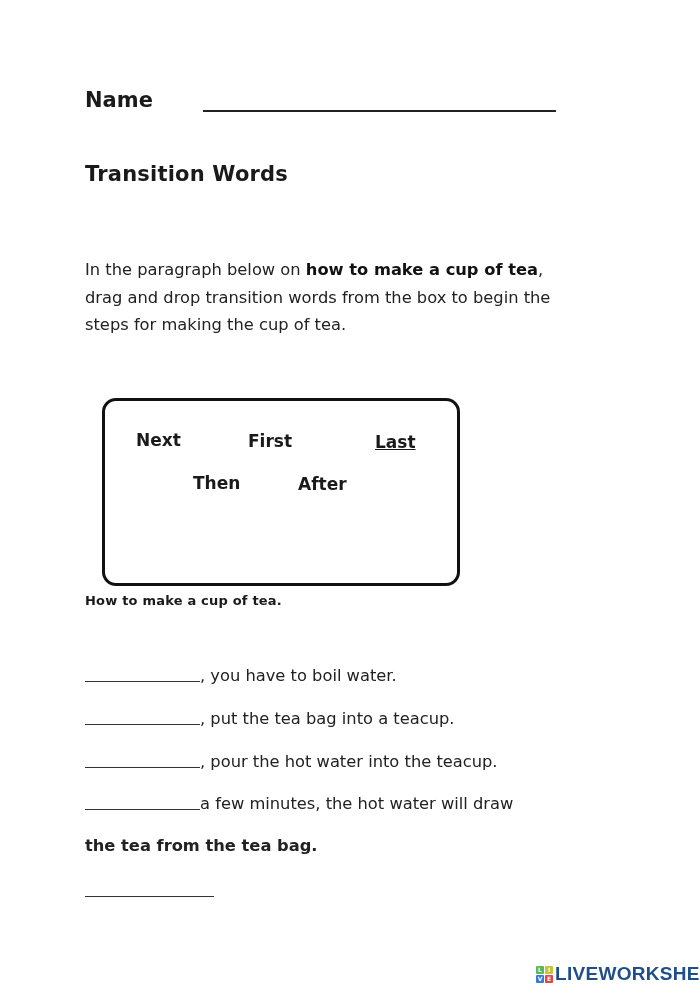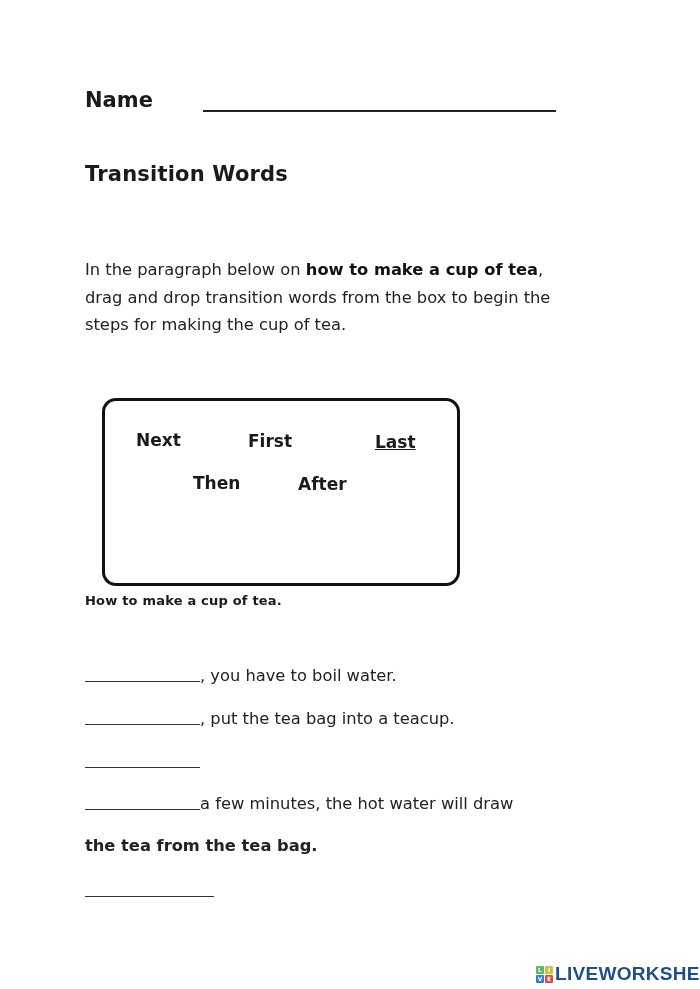--- a/index.html
+++ b/index.html
@@ -151,21 +151,21 @@
 
 <div class="abs subheading">How to make a cup of tea.</div>
 
 <div class="abs sentence" style="top:664px;">
   <span class="blank w115"></span><span>, you have to boil water.</span>
 </div>
 <div class="abs sentence" style="top:707px;">
   <span class="blank w115"></span><span>, put the tea bag into a teacup.</span>
 </div>
 <div class="abs sentence" style="top:750px;">
-  <span class="blank w115"></span>
+  <span class="blank w115"></span><span>, pour the hot water into the teacup.</span>
 </div>
 <div class="abs sentence" style="top:792px;">
   <span class="blank w115"></span><span>a few minutes, the hot water will draw</span>
 </div>
 <div class="abs sentence" style="top:836px;font-weight:bold;">
   <span>the tea from the tea bag.</span>
 </div>
 <div class="abs sentence" style="top:879px;">
   <span class="blank w129"></span>
 </div>

